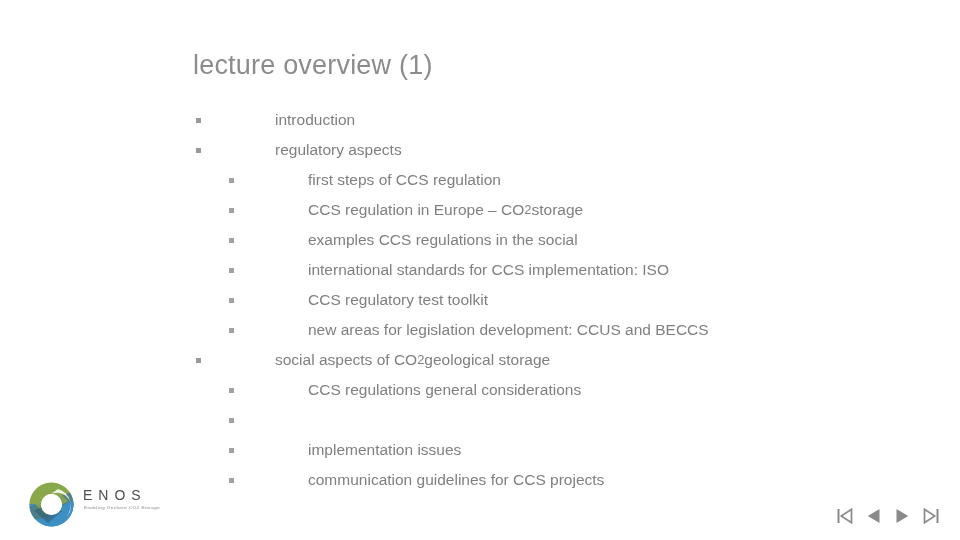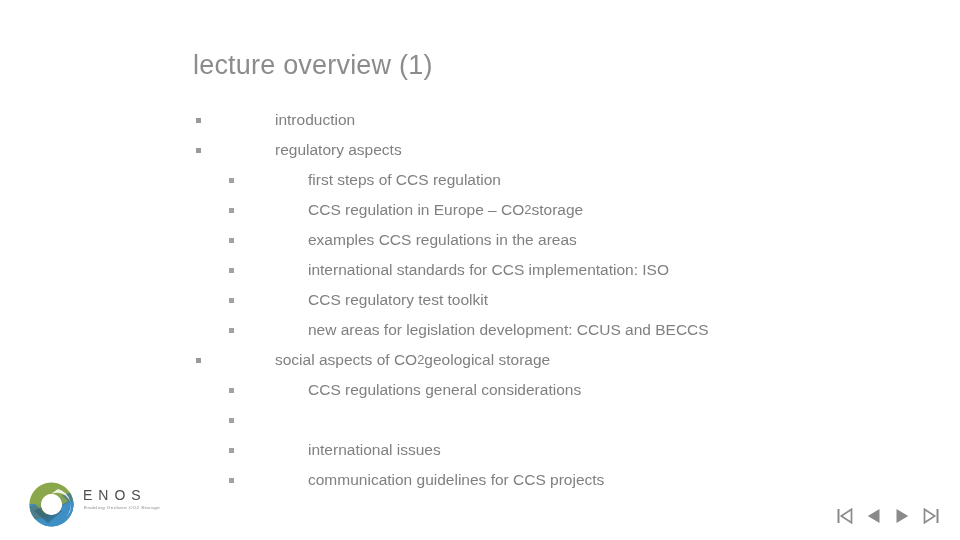--- a/index.html
+++ b/index.html
@@ -155,21 +155,21 @@
         <span class="bullet-text">first steps of CCS regulation</span>
       </div>
       <div class="bullet-row level-2">
         <span class="bullet-mark">§</span>
         <span class="bullet-text">CCS regulation in Europe – CO</span>
         <sub>2</sub>
         <span> storage</span>
       </div>
       <div class="bullet-row level-2">
         <span class="bullet-mark">§</span>
-        <span class="bullet-text">examples CCS regulations in the areas</span>
+        <span class="bullet-text">examples CCS regulations in the social</span>
       </div>
       <div class="bullet-row level-2">
         <span class="bullet-mark">§</span>
         <span class="bullet-text">international standards for CCS implementation: ISO</span>
       </div>
       <div class="bullet-row level-2">
         <span class="bullet-mark">§</span>
         <span class="bullet-text">CCS regulatory test toolkit</span>
       </div>
       <div class="bullet-row level-2">
@@ -184,21 +184,21 @@
       </div>
       <div class="bullet-row level-2">
         <span class="bullet-mark">§</span>
         <span class="bullet-text">CCS regulations general considerations</span>
       </div>
       <div class="bullet-row level-2">
         <span class="bullet-mark">§</span>
       </div>
       <div class="bullet-row level-2">
         <span class="bullet-mark">§</span>
-        <span class="bullet-text">international issues</span>
+        <span class="bullet-text">implementation issues</span>
       </div>
       <div class="bullet-row level-2">
         <span class="bullet-mark">§</span>
         <span class="bullet-text">communication guidelines for CCS projects</span>
       </div>
     </div>
 
   <div class="logo">
     <div class="logo-mark">
       <svg width="47" height="47" viewBox="0 0 47 47" xmlns="http://www.w3.org/2000/svg">

